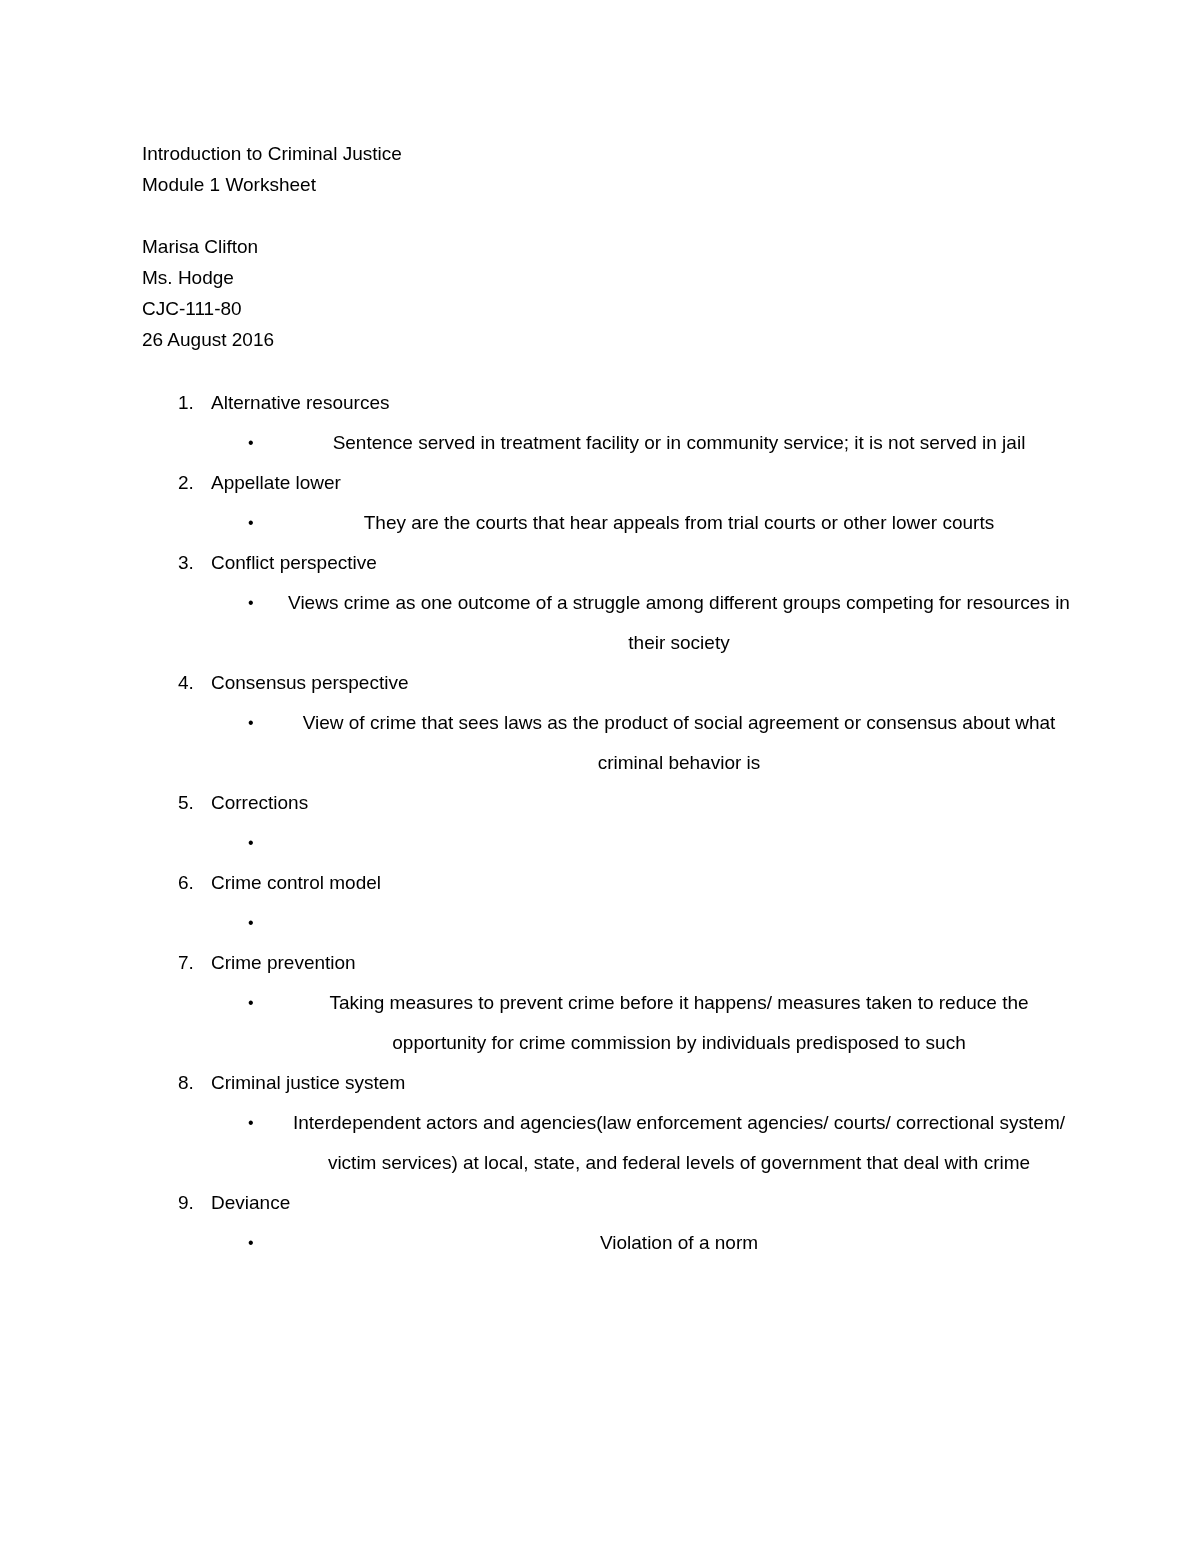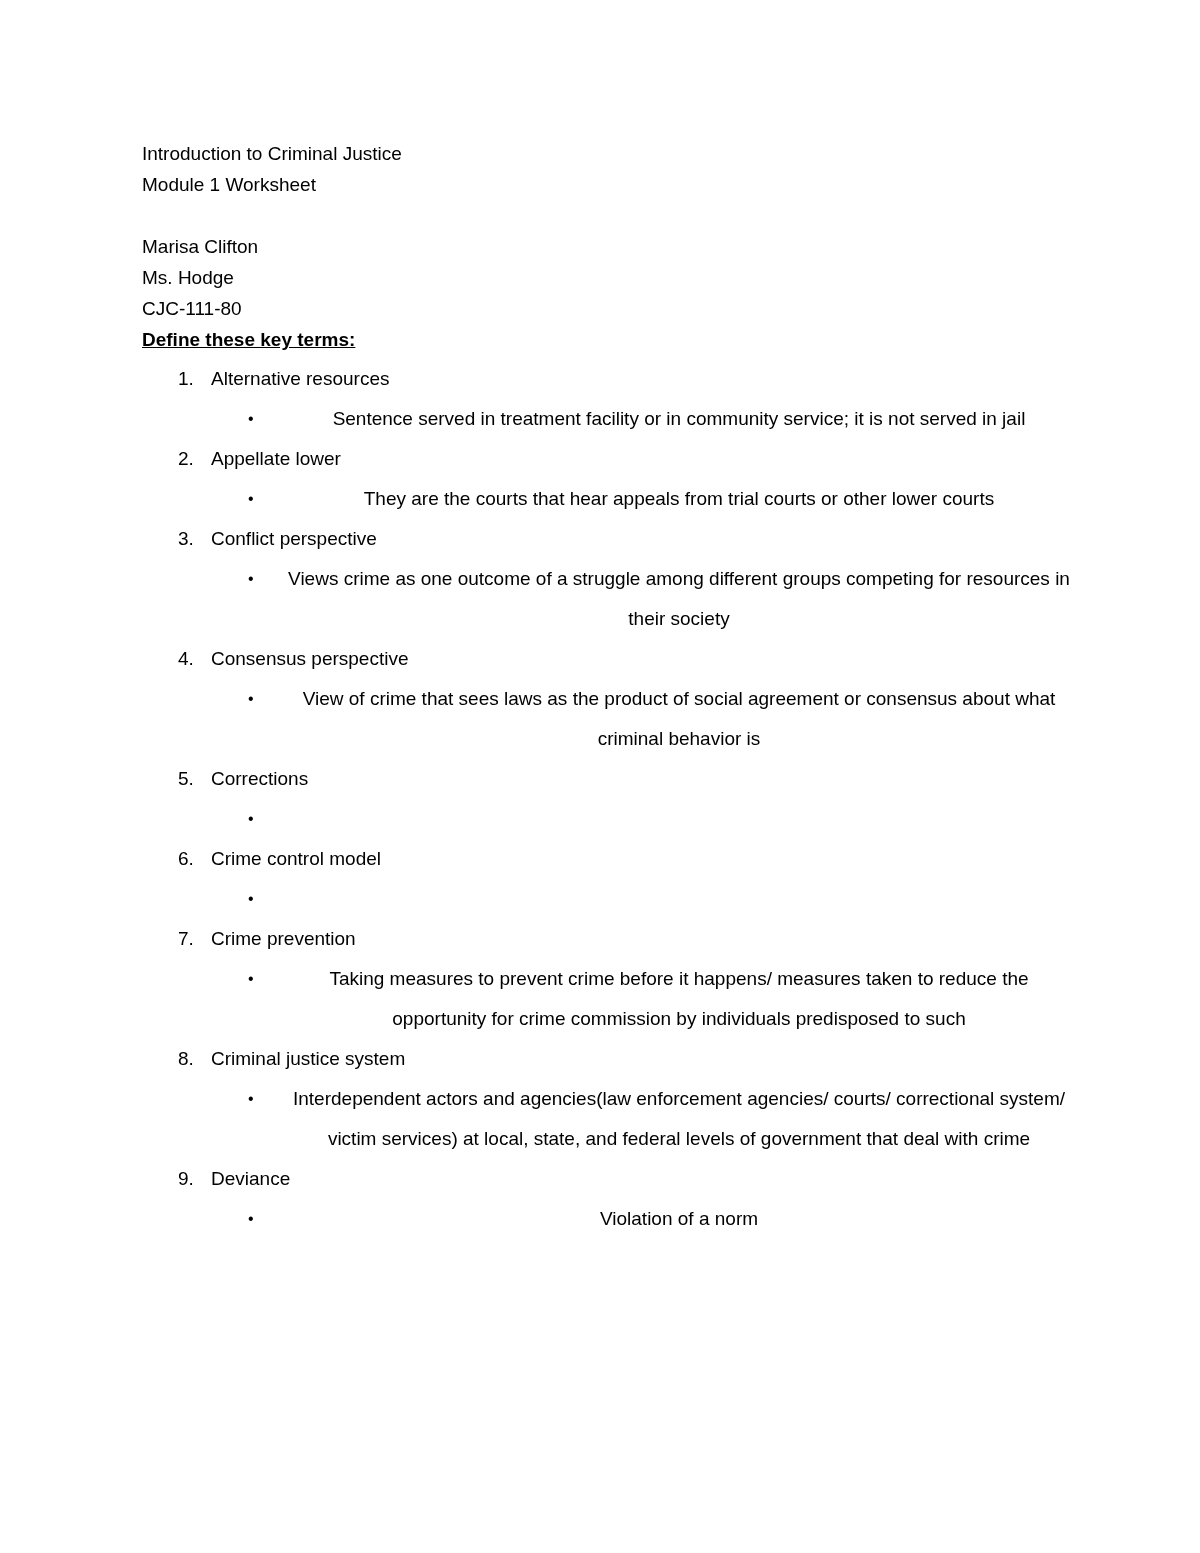--- a/index.html
+++ b/index.html
@@ -19,21 +19,21 @@
     padding: 138px 122px 40px 142px;
     background: #ffffff;
   }
   .header-block p,
   .meta-block p {
     font-size: 19px;
     line-height: 31px;
     font-weight: 400;
   }
   .header-block { margin-bottom: 31px; }
-  .meta-block   { }
+  .meta-block   { margin-bottom: 28px; }
   .section-heading {
     font-size: 19px;
     line-height: 31px;
     font-weight: 700;
     text-decoration: underline;
     margin-bottom: 4px;
   }
   ol.terms-list {
     list-style: none;
   }
@@ -77,23 +77,23 @@
 
   <div class="header-block">
     <p>Introduction to Criminal Justice</p>
     <p>Module 1 Worksheet</p>
   </div>
 
   <div class="meta-block">
     <p>Marisa Clifton</p>
     <p>Ms. Hodge</p>
     <p>CJC-111-80</p>
+    <p>26 August 2016</p>
   </div>
 
-  <p class="section-heading">Define these key terms:</p>
 
   <ol class="terms-list">
 
     <li>
       <div class="term-line">
         <span class="term-number">1.</span>
         <span class="term-name">Alternative resources</span>
       </div>
       <div class="definition-line">
         <span class="bullet">•</span>

